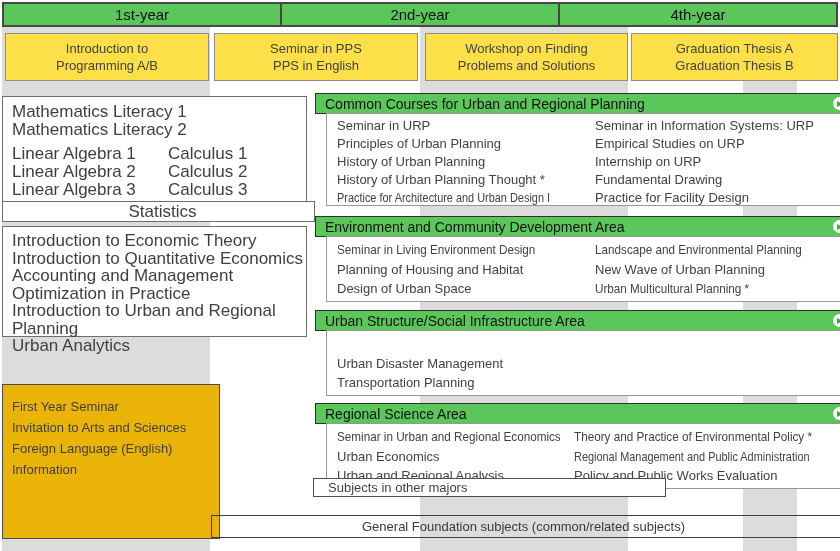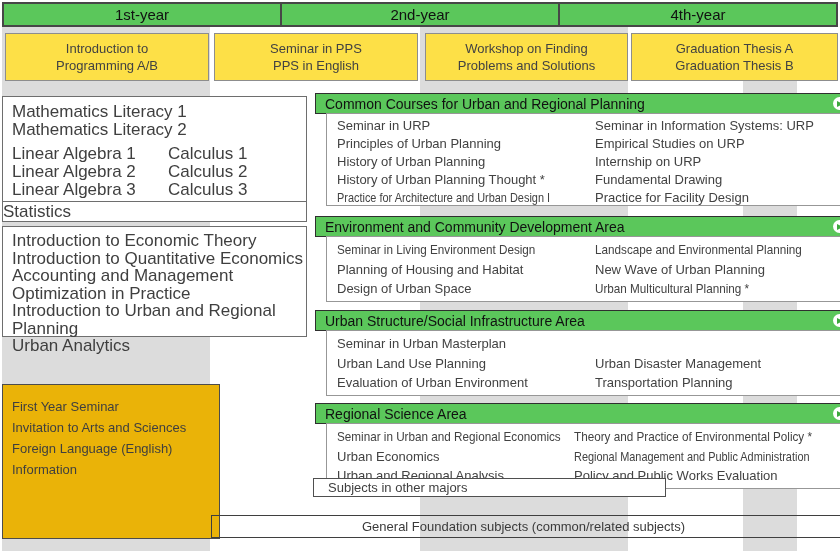--- a/index.html
+++ b/index.html
@@ -33,21 +33,21 @@
   #tb3{left:425px;width:201px;}
   #tb4{left:631px;width:205px;}
 
   
   .leftbox{position:absolute;left:2px;width:303px;background:#fff;border:1px solid #6e6e6e;font-size:17px;}
   #mathbox{top:96px;height:98px;padding-top:6px;padding-left:9px;box-sizing:content-box;width:294px;}
   #mathbox .ln{line-height:18px;}
   .mathcols{display:flex;margin-top:6px;}
   .mc1{width:156px;}
   .mc2{flex:1;}
-  #statsbox{top:201px;height:19px;display:flex;align-items:center;justify-content:flex-start;}
+  #statsbox{top:201px;height:19px;display:flex;align-items:center;justify-content:center;padding-left:8px;}
   #econbox{top:226px;height:104px;padding-top:5px;padding-left:9px;width:294px;}
   #econbox .ln{line-height:17.5px;}
   #fybox{position:absolute;left:2px;top:384px;width:207px;height:142px;background:#eab308;
     border:1.5px solid #4c4c4c;padding-top:11px;padding-left:9px;font-size:13px;}
   #fybox .ln{line-height:21px;}
 
   
   .sechead{
     position:absolute;left:315px;width:521px;height:19px;background:#5bc75b;
     border:1px solid #2f2f2f;display:flex;align-items:center;
@@ -196,25 +196,20 @@
     </div>
   </div>
 
   <div class="sechead" id="s3h">
     <span class="sectitle">Urban Structure/Social Infrastructure Area</span>
     <span class="play">
         <span class="tri"></span>
       </span>
   </div>
   <div class="secbody rows3" id="s3b">
-    <div class="col1">
-      <div class="item">Seminar in Urban Masterplan</div>
-      <div class="item">Urban Land Use Planning</div>
-      <div class="item">Evaluation of Urban Environment</div>
-    </div>
     <div class="col2">
       <div class="item"></div>
       <div class="item">Urban Disaster Management</div>
       <div class="item">Transportation Planning</div>
     </div>
   </div>
 
   <div class="sechead" id="s4h">
     <span class="sectitle">Regional Science Area</span>
     <span class="play">

